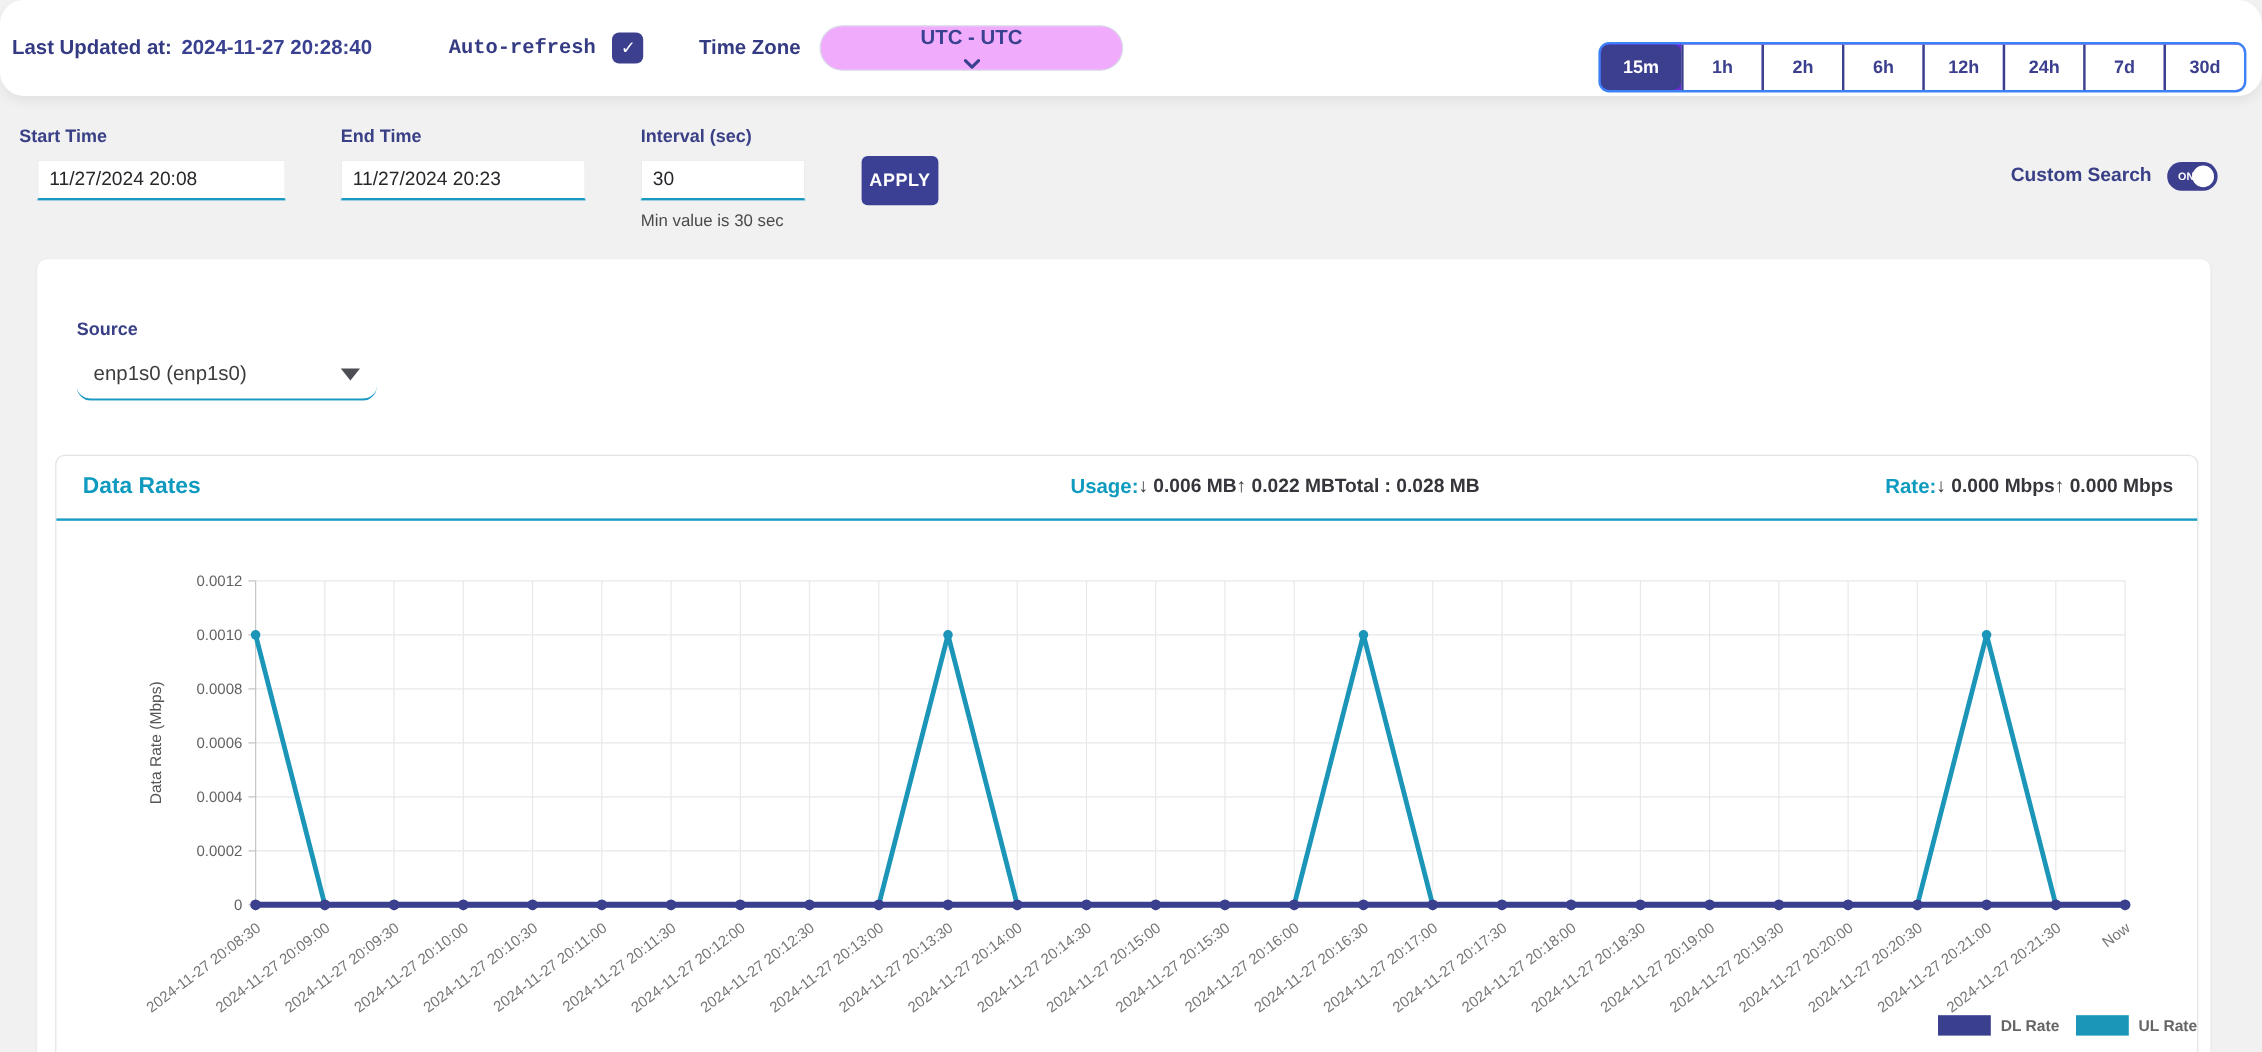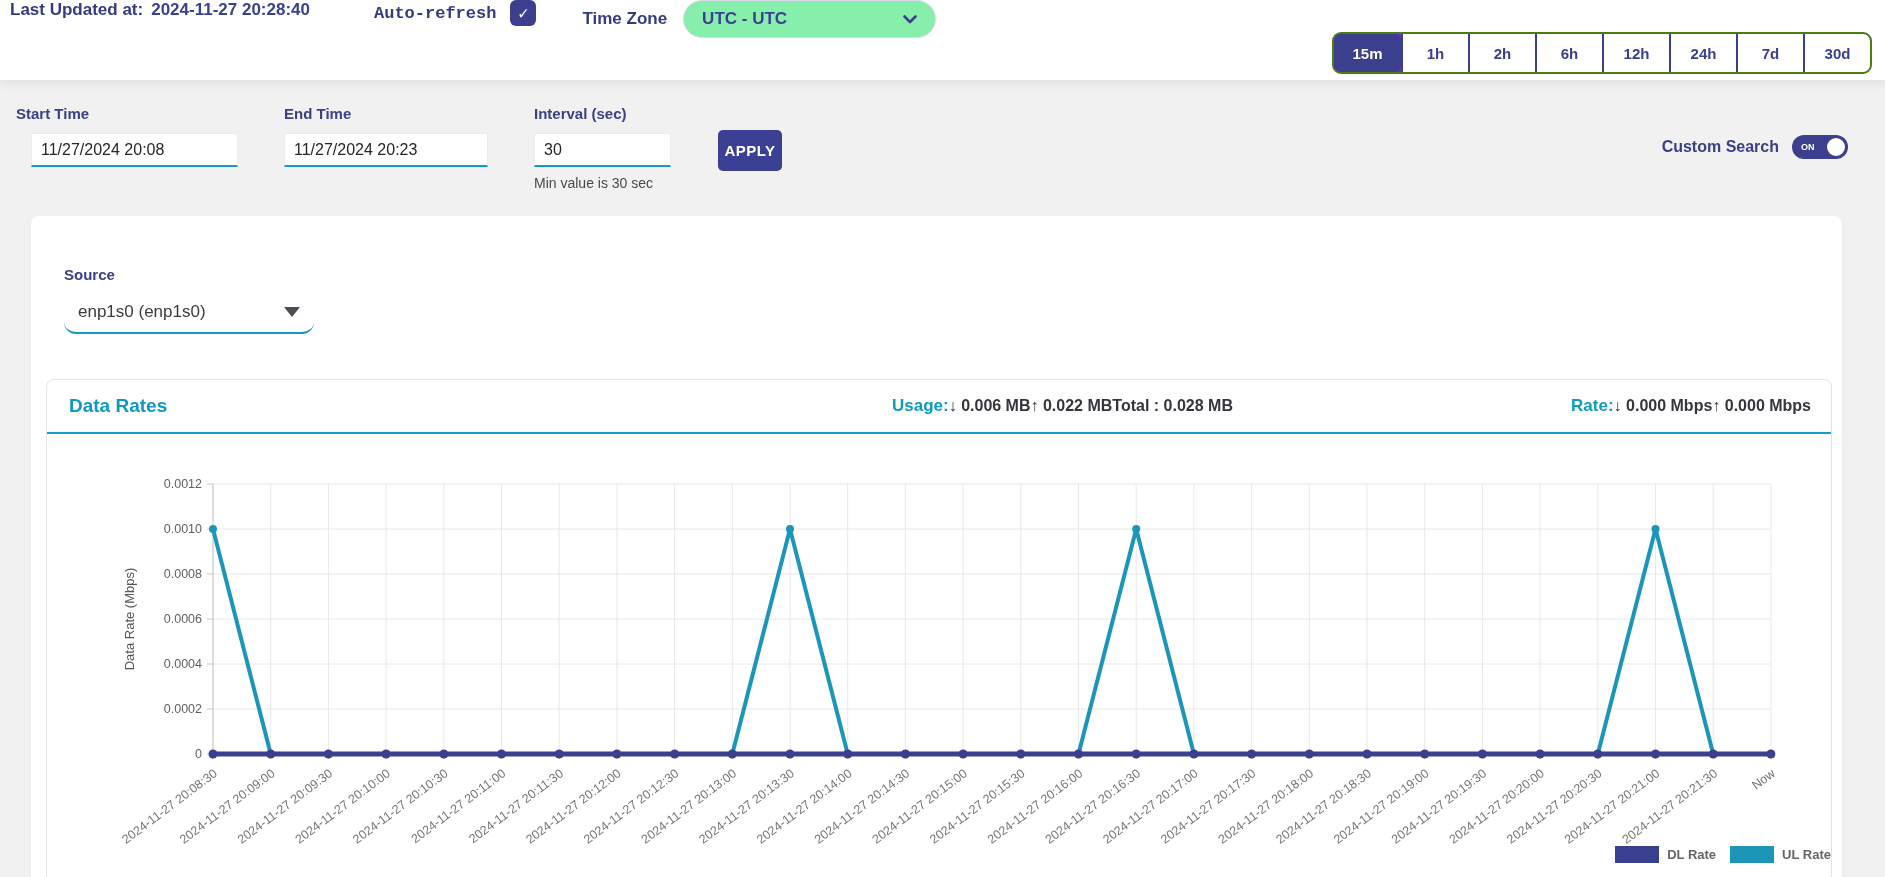--- a/index.html
+++ b/index.html
@@ -2,51 +2,51 @@
 <html><head>
 <meta charset="utf-8">
 <style>
   * { box-sizing: border-box; margin: 0; padding: 0; }
   html,body { width:1885px; height:877px; overflow:hidden; background:#f1f1f2;
     font-family:"Liberation Sans", sans-serif; }
   .page { position:relative; width:1885px; height:877px; }
 
   
   .topbar { position:absolute; top:0; left:0; width:1885px; height:80px; background:#ffffff;
-    display:flex; align-items:flex-start; box-shadow:0 5px 9px rgba(0,0,0,0.06); z-index:5; }
+    display:flex; align-items:center; box-shadow:0 5px 9px rgba(0,0,0,0.06); z-index:5;border-radius:20px; }
   .tb-label { font-size:17px; font-weight:bold; color:#353b83; }
   .tb-value { font-size:17px; font-weight:bold; color:#3a4190; }
   .last-updated { margin-left:10px; display:flex; gap:8px; align-items:center; }
   .auto-refresh { margin-left:64px; display:flex; align-items:center; gap:14px;font-family:Liberation Mono, monospace; }
   .checkbox { width:26px; height:26px; background:#3b3f8e; border-radius:6px; color:#fff;
     font-size:17px; font-weight:bold; display:flex; align-items:center; justify-content:center; cursor:pointer; }
   .timezone { margin-left:46px; display:flex; align-items:center; gap:16px; }
-  .tz-pill { width:253px; height:38px; border:1px solid #d9dbe8; border-radius:19px; background:#86efac;
-    display:flex; align-items:center; padding:0 18px; cursor:pointer; }
+  .tz-pill { width:253px; height:38px; border:1px solid #d9dbe8; border-radius:19px; background:#f0abfc;
+    display:flex; align-items:center; padding:0 18px; cursor:pointer;flex-direction:column; }
   .tz-pill .val { font-size:17px; font-weight:bold; color:#3a4190; flex:1; }
   .chev { width:14px; height:9px; }
-  .range-group { margin-left:auto; margin-right:13px; display:flex; border:2px solid #4d7c0f;
+  .range-group { margin-left:auto; margin-right:13px; display:flex; border:2px solid #3b82f6;
     border-radius:9px; overflow:hidden; background:#6d28d9;margin-top:32px; }
   .range-btn { width:67px; height:38px; background:#fff; border:none; border-left:2px solid #3b3f8e;
     font-family:"Liberation Sans",sans-serif; font-size:15px; font-weight:bold; color:#3b3f8e; cursor:pointer; }
   .range-btn:first-child { border-left:none; }
   .range-btn.active { background:#3b3f8e; color:#fff; border-radius:7px; }
 
   
   .filter-label { position:absolute; font-size:15px; font-weight:bold; color:#3a4086; }
   .filter-input { position:absolute; height:34px; background:#fff; border:1px solid #ececec;
     border-bottom:2px solid #1899c2; font-family:"Liberation Sans",sans-serif;
     font-size:16px; color:#26262b; padding:0 9px; outline:none; }
   .hint { position:absolute; font-size:14px; color:#4a4a4a; }
   .apply-btn { position:absolute; left:718px; top:130px; width:64px; height:41px; background:#3b4095;
     color:#fff; border:none; border-radius:5px; font-family:"Liberation Sans",sans-serif;
     font-size:15px; font-weight:bold; letter-spacing:0.5px; cursor:pointer; }
   .custom-search { position:absolute; top:135px; right:37px; display:flex; align-items:center; gap:13px; }
   .cs-label { font-size:16px; font-weight:bold; color:#3a4086; }
-  .toggle { position:relative; width:56px; height:24px; background:#3b3f8e; border-radius:12px; cursor:pointer; }
+  .toggle { position:relative; width:42px; height:24px; background:#3b3f8e; border-radius:12px; cursor:pointer; }
   .toggle .on-text { position:absolute; left:9px; top:7px; font-size:9px; font-weight:bold; color:#fff; }
   .toggle .knob { position:absolute; right:3px; top:3px; width:18px; height:18px; background:#fff; border-radius:50%; }
 
   
   .main-card { position:absolute; left:31px; top:216px; width:1811px; height:760px;
     background:#fff; border-radius:8px; box-shadow:0 1px 3px rgba(0,0,0,0.05); }
   .source-label { position:absolute; left:33px; top:50px; font-size:15px; font-weight:bold; color:#3a4086; }
   .source-select { position:absolute; left:33px; top:76px; width:250px; height:42px;
     border-bottom:2px solid #1899c2; border-radius:0 0 12px 12px; display:flex; align-items:center;
     padding:0 14px; cursor:pointer; }

